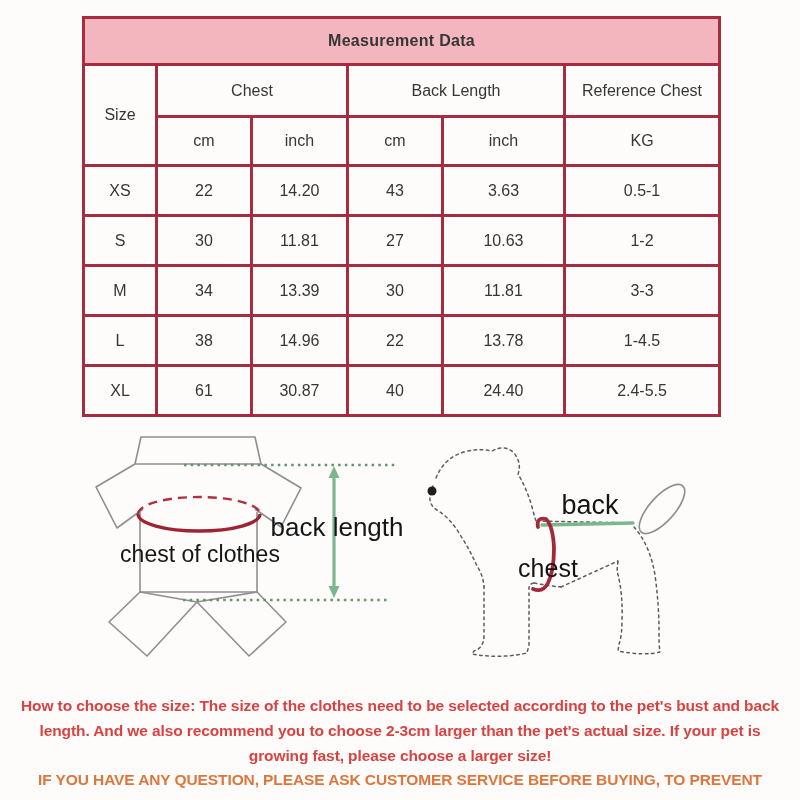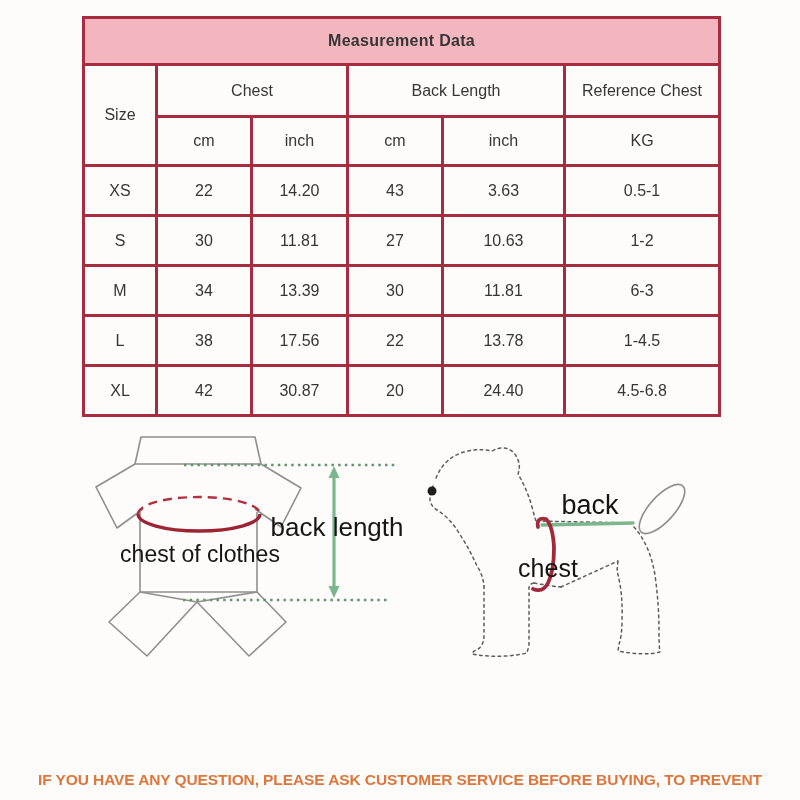--- a/index.html
+++ b/index.html
@@ -91,37 +91,37 @@
         <td>27</td>
         <td>10.63</td>
         <td>1-2</td>
       </tr>
       <tr class="row-data">
         <td>M</td>
         <td>34</td>
         <td>13.39</td>
         <td>30</td>
         <td>11.81</td>
-        <td>6-3</td>
+        <td>3-3</td>
       </tr>
       <tr class="row-data">
         <td>L</td>
         <td>38</td>
-        <td>17.56</td>
+        <td>14.96</td>
         <td>22</td>
         <td>13.78</td>
         <td>1-4.5</td>
       </tr>
       <tr class="row-data">
         <td>XL</td>
-        <td>42</td>
+        <td>61</td>
         <td>30.87</td>
-        <td>20</td>
+        <td>40</td>
         <td>24.40</td>
-        <td>4.5-6.8</td>
+        <td>2.4-5.5</td>
       </tr>
     </tbody>
   </table>
 
   <svg class="diagrams" width="800" height="245" viewBox="0 425 800 245">
 
     <g stroke="#8f8f8f" stroke-width="1.6" fill="none" stroke-linejoin="round">
       <path d="M141,437 L255,437 L261,464 L135,464 Z"></path>
       <path d="M135,464 L96,487 L117,528 L143,509"></path>
       <path d="M261,464 L301,488 L281,527 L255,509"></path>
@@ -155,15 +155,16 @@
     </g>
     <ellipse cx="662" cy="509" rx="31" ry="12.5" transform="rotate(-48 662 509)" stroke="#8f8f8f" stroke-width="1.6" fill="#fdfcfb"></ellipse>
     <circle cx="432" cy="491" r="4.5" fill="#1e1e1e" stroke="none"></circle>
     <path d="M542,525 L633,523" stroke="#7cb68c" stroke-width="3.4" stroke-linecap="round" fill="none"></path>
     <path d="M538,527 Q536,517 546,519 Q553,526 554,548 Q554,571 548,583 Q543,593 533,589" stroke="#a2293a" stroke-width="3.8" fill="none" stroke-linecap="round"></path>
 
     <text x="590" y="514" text-anchor="middle" font-size="27" fill="#141414">back</text>
     <text x="548" y="577" text-anchor="middle" font-size="25" fill="#141414">chest</text>
   </svg>
 
+  <p class="note note-red">How to choose the size: The size of the clothes need to be selected according to the pet's bust and back length. And we also recommend you to choose 2-3cm larger than the pet's actual size. If your pet is growing fast, please choose a larger size!</p>
   <p class="note note-orange">IF YOU HAVE ANY QUESTION, PLEASE ASK CUSTOMER SERVICE BEFORE BUYING, TO PREVENT BUYING WRONG SIZE!!!</p>
 
 </div>
 
 </body></html>

